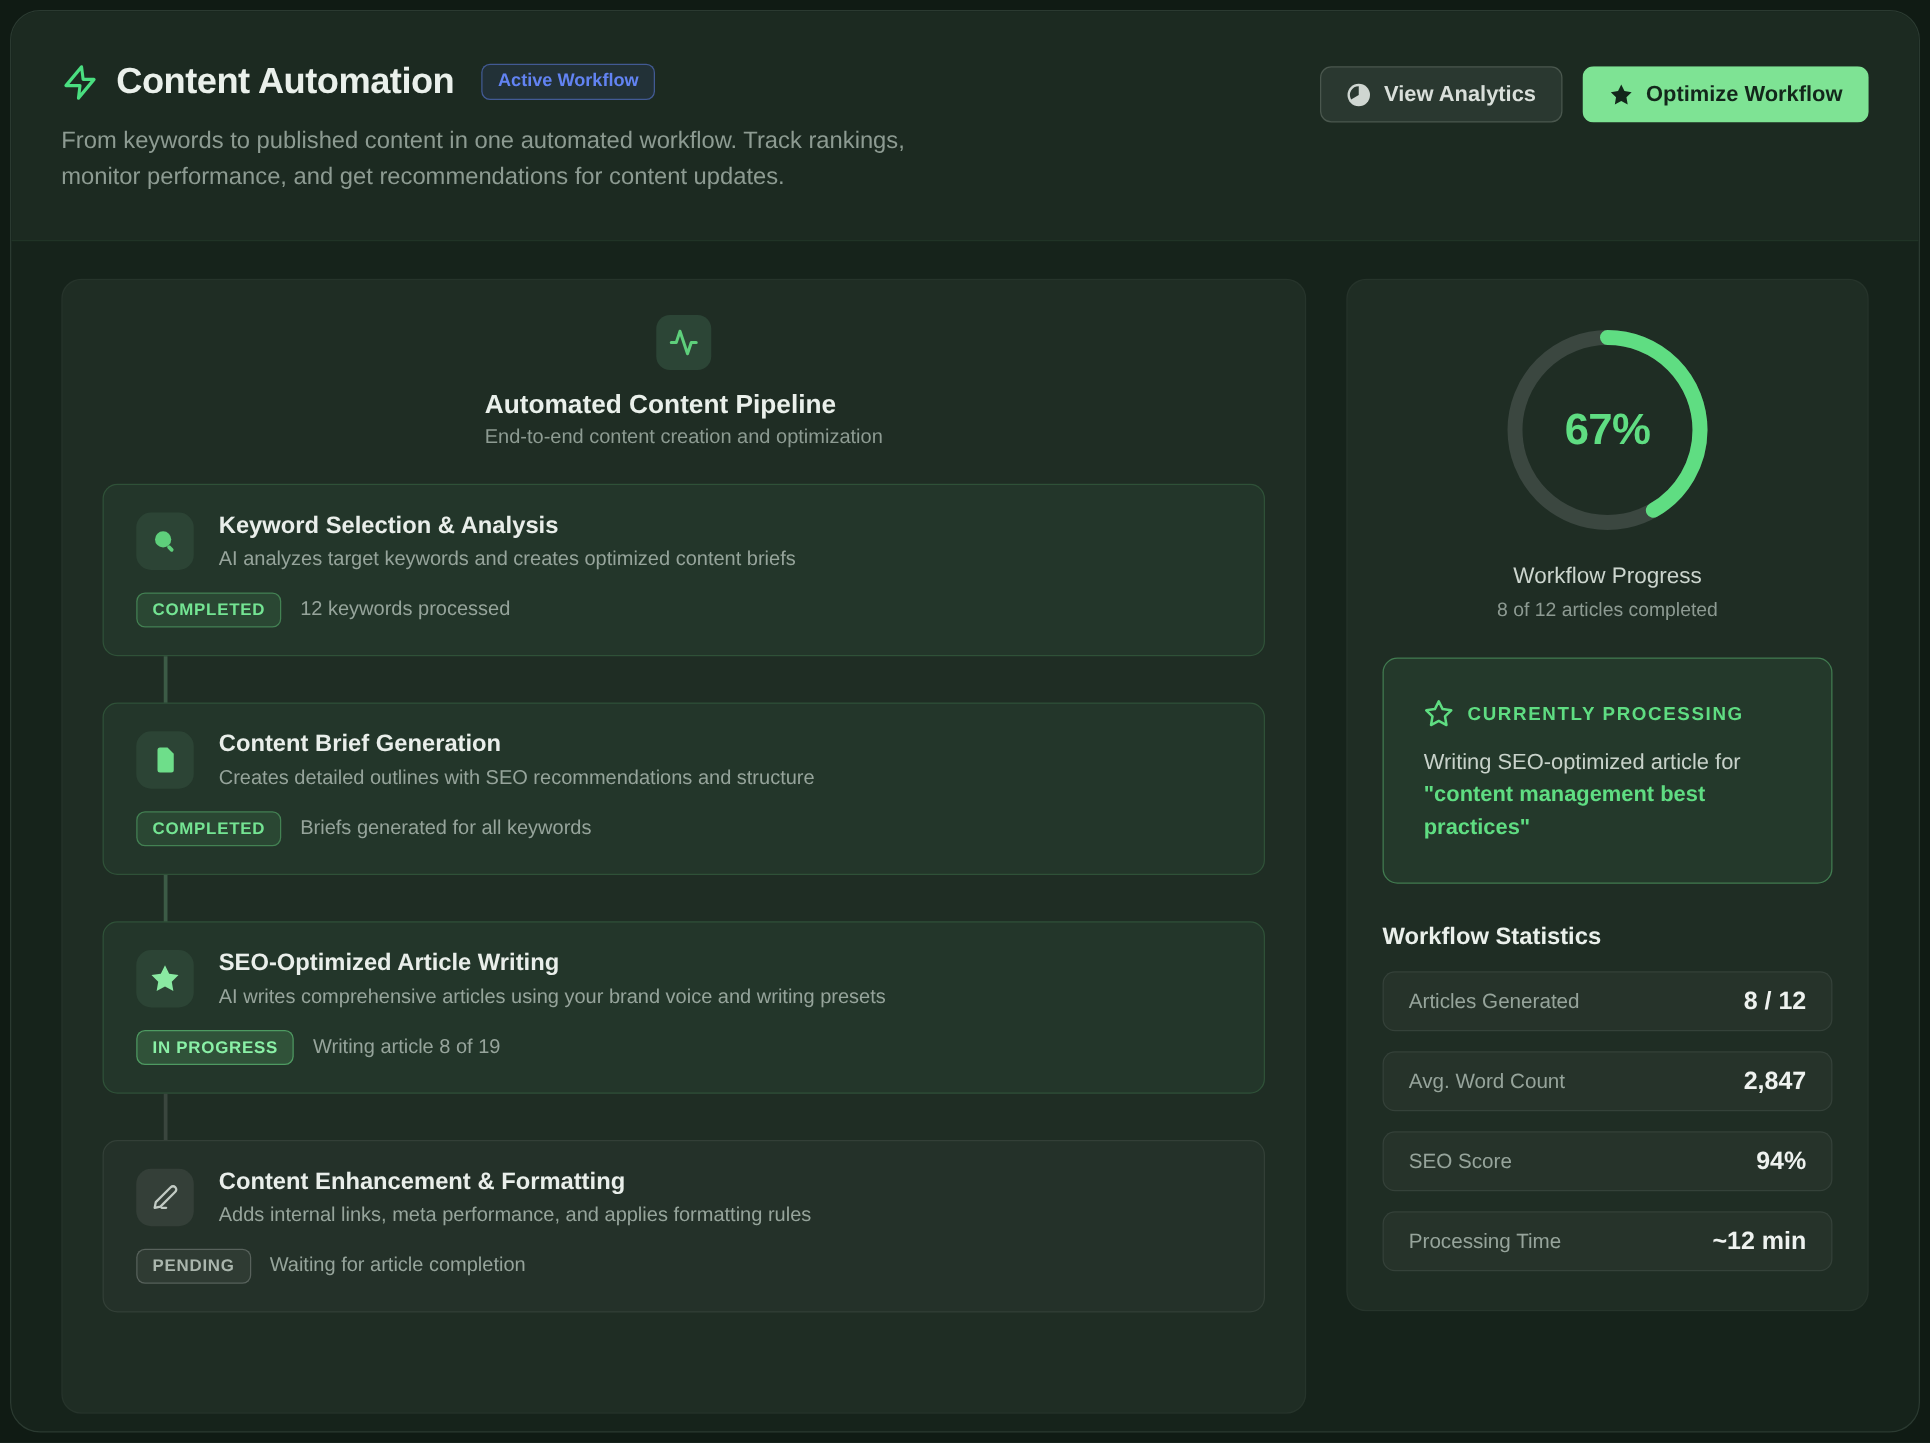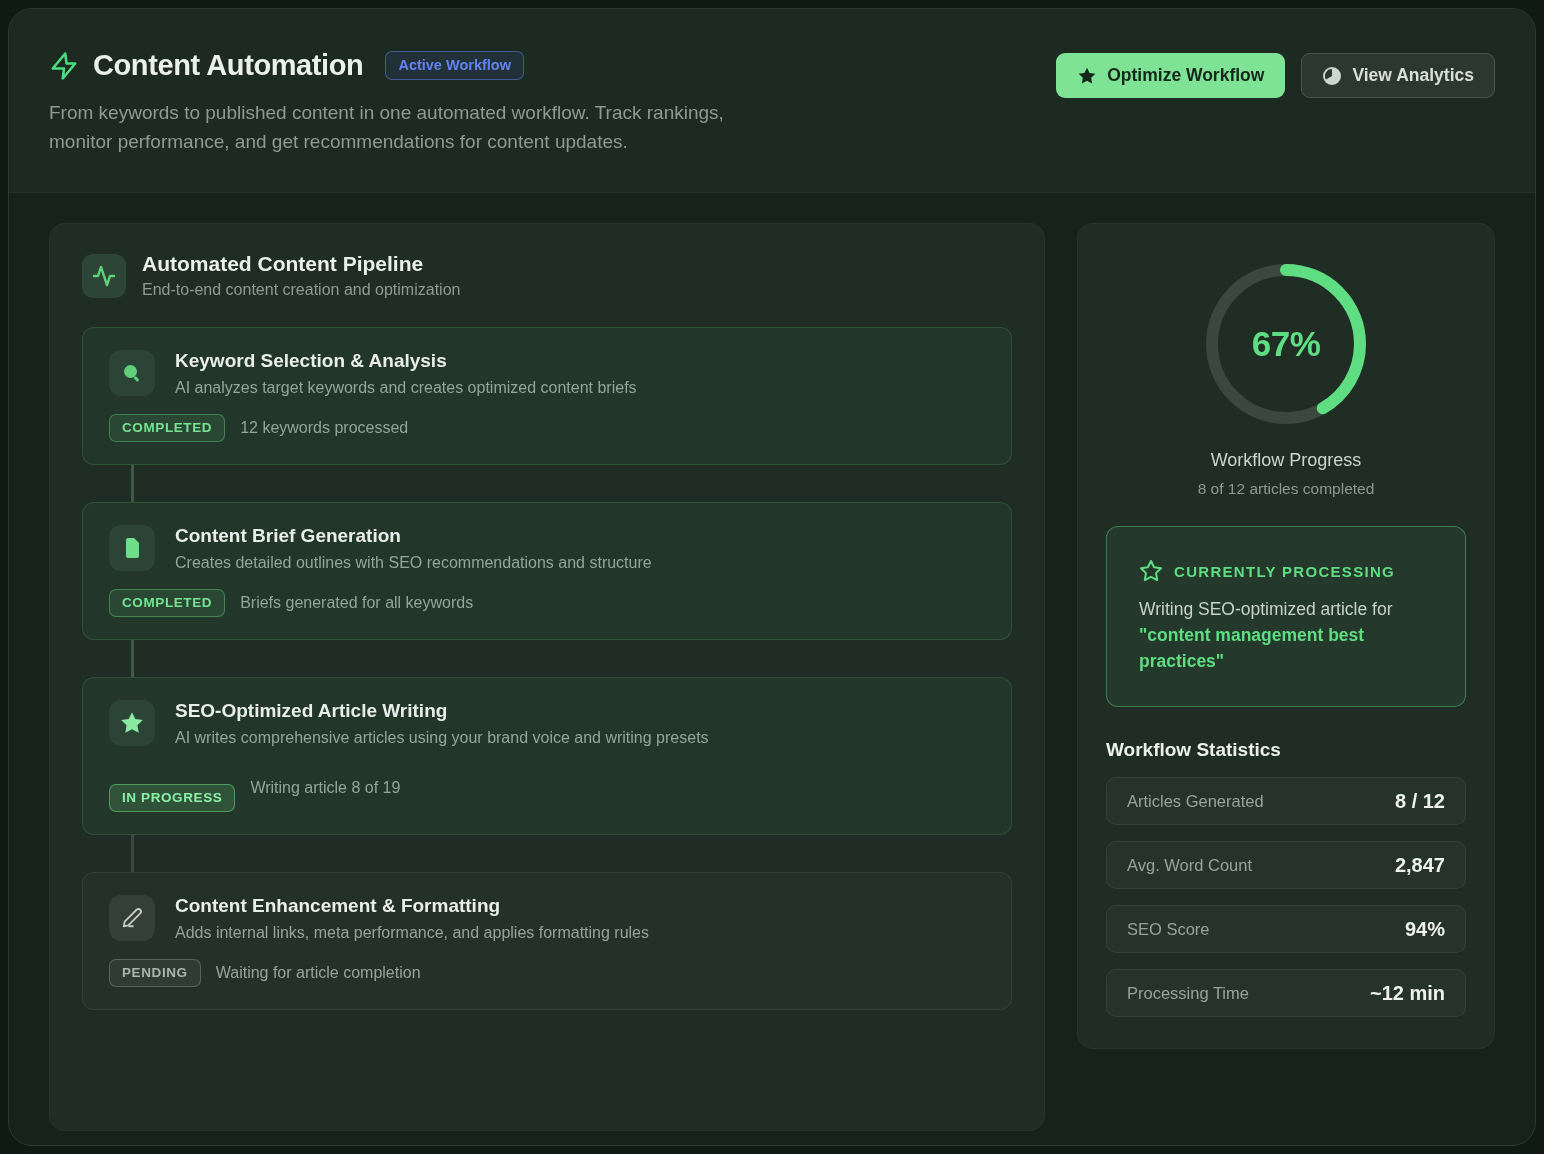--- a/index.html
+++ b/index.html
@@ -70,21 +70,21 @@
     align-items: flex-start;
   }
   .panel {
     background: #1f2d24;
     border: 1px solid rgba(255,255,255,0.035);
     border-radius: 16px;
   }
   .panel-left { flex: 1 1 auto; height: 908px; padding: 28px 32px; }
   .panel-right { flex: 0 0 418px; height: 826px; padding: 38px 28px; }
   
-  .pipe-head { display: flex; gap: 16px; align-items: center; }
+  .pipe-head { display: flex; gap: 16px; align-items: center; flex-direction: column; }
   .icon-tile {
     width: 44px; height: 44px; border-radius: 11px;
     background: #2c4536;
     display: flex; align-items: center; justify-content: center;
     flex: 0 0 auto;
   }
   .pipe-title { font-size: 21px; font-weight: 700; color: #eaf0eb; }
   .pipe-sub { font-size: 16px; color: #8d9b92; margin-top: 5px; }
   
   .steps { margin-top: 28px; }
@@ -115,21 +115,20 @@
     font-size: 13.5px; font-weight: 700; letter-spacing: 0.6px;
     padding: 5px 12px 6px 12px; border-radius: 7px; white-space: nowrap;
   }
   .badge.done {
     color: #74e493; background: rgba(110,226,138,0.10);
     border: 1px solid rgba(110,226,138,0.38);
   }
   .badge.active {
     color: #8af0a6; background: rgba(110,226,138,0.17);
     border: 1px solid rgba(110,226,138,0.5);
-    margin-top: 20px;
   }
   .badge.pending {
     color: #aab6ad; background: rgba(255,255,255,0.05);
     border: 1px solid rgba(255,255,255,0.2);
   }
   .step-status { font-size: 16px; color: #96a49b; }
   .connector {
     width: 3px; height: 37px; margin-left: 49px;
     background: #3c5b46;
   }
@@ -183,33 +182,33 @@
       <div class="title-row">
         <svg class="zap" viewBox="0 0 24 24" fill="none" stroke="#4ade80" stroke-width="2" stroke-linejoin="round" stroke-linecap="round">
             <polygon points="13 2 3 14 12 14 11 22 21 10 14 10 13 2"></polygon>
           </svg>
         <span class="page-title">Content Automation</span>
         <span class="badge-active">Active Workflow</span>
       </div>
       <p class="page-desc">From keywords to published content in one automated workflow. Track rankings, monitor performance, and get recommendations for content updates.</p>
     </div>
     <div class="header-actions">
-      <button class="btn btn-primary">
-        <svg width="20" height="20" viewBox="0 0 24 24" fill="#13271b">
-            <polygon points="12 2 15.09 8.26 22 9.27 17 14.14 18.18 21.02 12 17.77 5.82 21.02 7 14.14 2 9.27 8.91 8.26 12 2"></polygon>
-          </svg>
-        <span>Optimize Workflow</span>
-      </button>
       <button class="btn btn-secondary">
         <svg width="20" height="20" viewBox="0 0 20 20">
             <circle cx="10" cy="10" r="9" fill="#cfd6d1"></circle>
             <path d="M10 10 L10 3 A7 7 0 0 0 3.9 13.5 Z" fill="#2a3830"></path>
           </svg>
         <span>View Analytics</span>
       </button>
+      <button class="btn btn-primary">
+        <svg width="20" height="20" viewBox="0 0 24 24" fill="#13271b">
+            <polygon points="12 2 15.09 8.26 22 9.27 17 14.14 18.18 21.02 12 17.77 5.82 21.02 7 14.14 2 9.27 8.91 8.26 12 2"></polygon>
+          </svg>
+        <span>Optimize Workflow</span>
+      </button>
     </div>
   </div>
 
   <div class="content">
 
     <div class="panel panel-left">
       <div class="pipe-head">
         <div class="icon-tile">
           <svg width="24" height="24" viewBox="0 0 24 24" fill="none" stroke="#5ecf7b" stroke-width="2.4" stroke-linecap="round" stroke-linejoin="round">
               <path d="M22 12h-4l-3 9L9 3l-3 9H2"></path>

